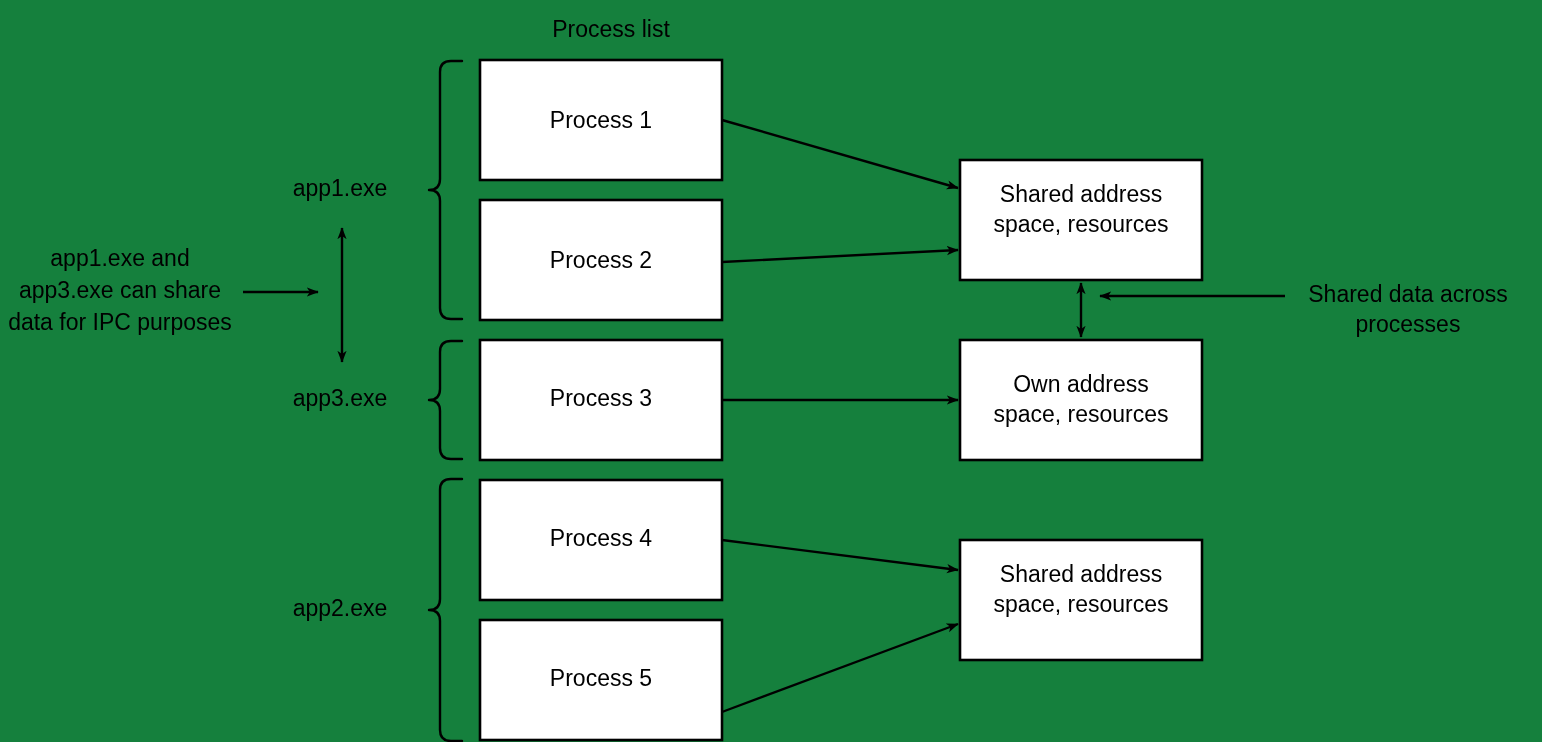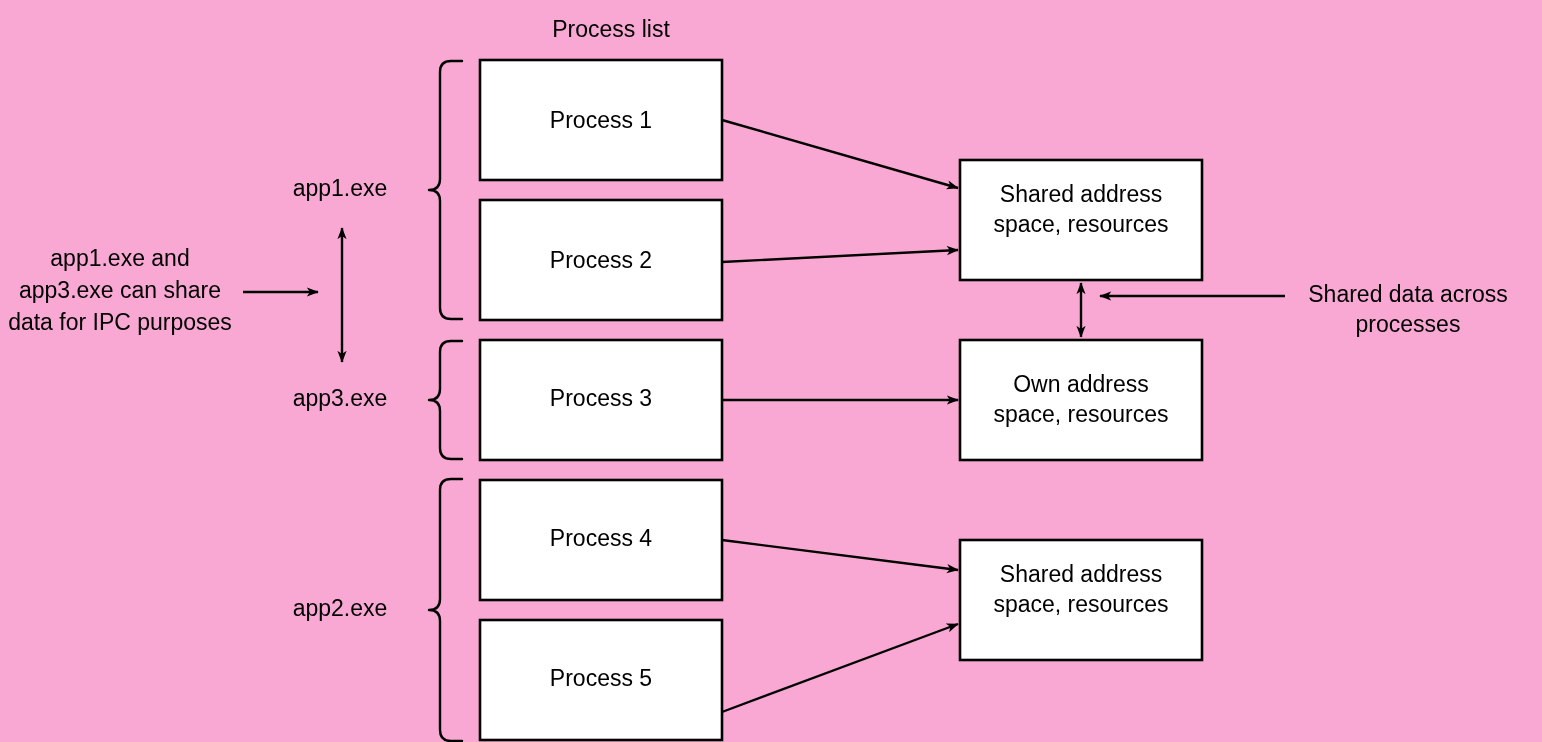--- a/index.html
+++ b/index.html
@@ -7,21 +7,21 @@
     padding: 0;
     background: #ffffff;
   }
   body {
     font-family: "Liberation Sans", sans-serif;
   }
   #canvas {
     position: relative;
     width: 1542px;
     height: 742px;
-    background: #f9a8d4;
+    background: #15803d;
     overflow: hidden;
   }
   svg#diagram {
     position: absolute;
     top: 0;
     left: 0;
     width: 1542px;
     height: 742px;
   }
   .box-rect {

